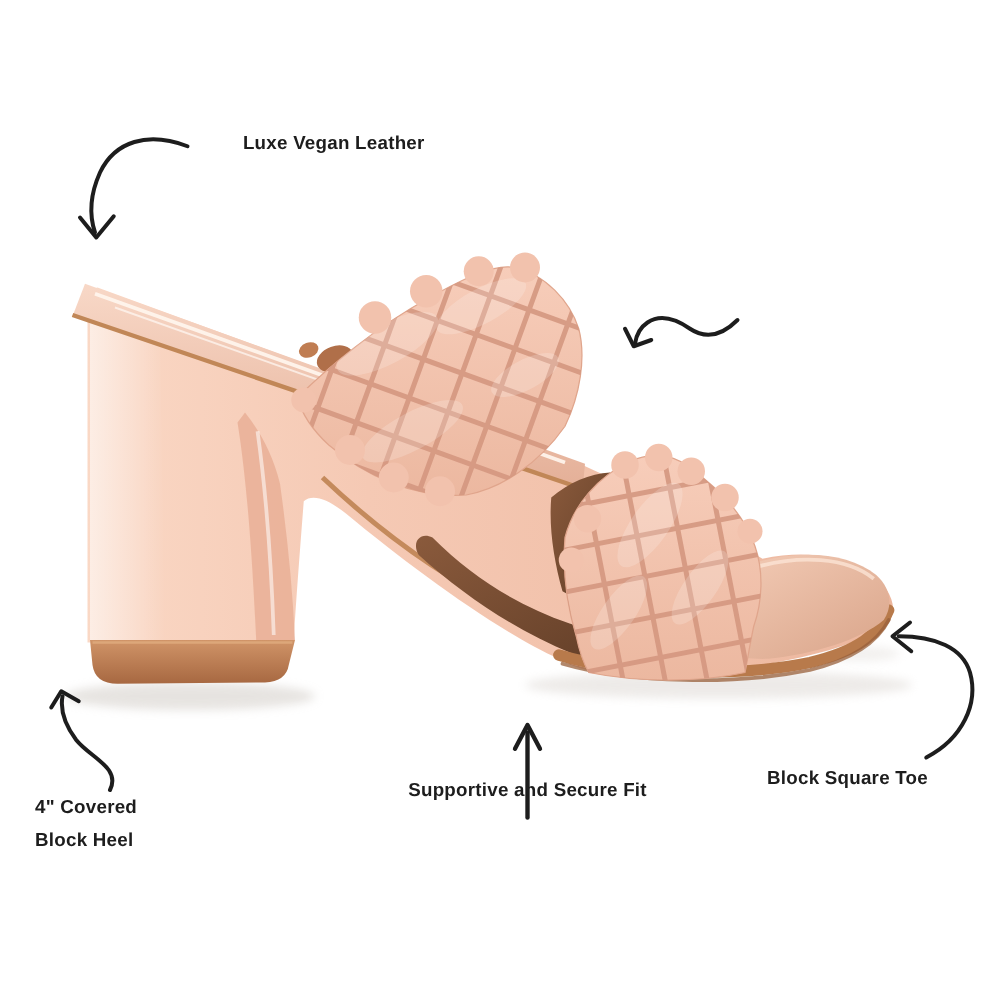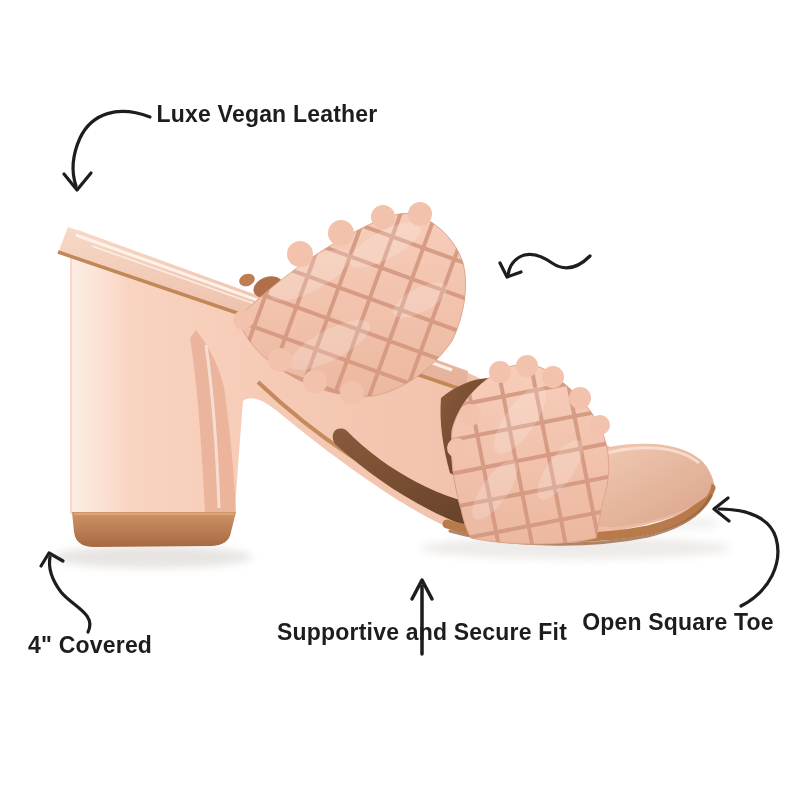--- a/index.html
+++ b/index.html
@@ -7,21 +7,21 @@
     position:relative;
     width:800px;height:800px;
     background:#ffffff;
     overflow:hidden;
     font-family:"Liberation Sans", sans-serif;
   }
   .shoe-svg{position:absolute;left:0;top:0;width:800px;height:800px;}
   .callout{
     position:absolute;
     font-weight:700;
-    font-size:23px;
+    font-size:15px;
     line-height:27px;
     color:#1d1d1d;
     white-space:nowrap;
     letter-spacing:.2px;
   }
   .callout.center{transform:translateX(-50%);text-align:center;}
   .callout .ln{display:block;}
   #lbl-luxe{left:267px;top:101px;}
   #lbl-woven{left:612px;top:183px;}
   #lbl-heel{left:28px;top:632px;text-align:left;}
@@ -238,18 +238,19 @@
     </g>
   </svg>
 
   <div id="lbl-luxe" class="callout center">Luxe Vegan Leather</div>
 
   <div id="lbl-woven" class="callout center">
   </div>
 
   <div id="lbl-heel" class="callout">
     <span class="ln">4" Covered</span>
+    <span class="ln">Block Heel</span>
   </div>
 
   <div id="lbl-fit" class="callout center">Supportive and Secure Fit</div>
 
-  <div id="lbl-toe" class="callout center">Open Square Toe</div>
+  <div id="lbl-toe" class="callout center">Block Square Toe</div>
 </div>
 
 </body></html>

